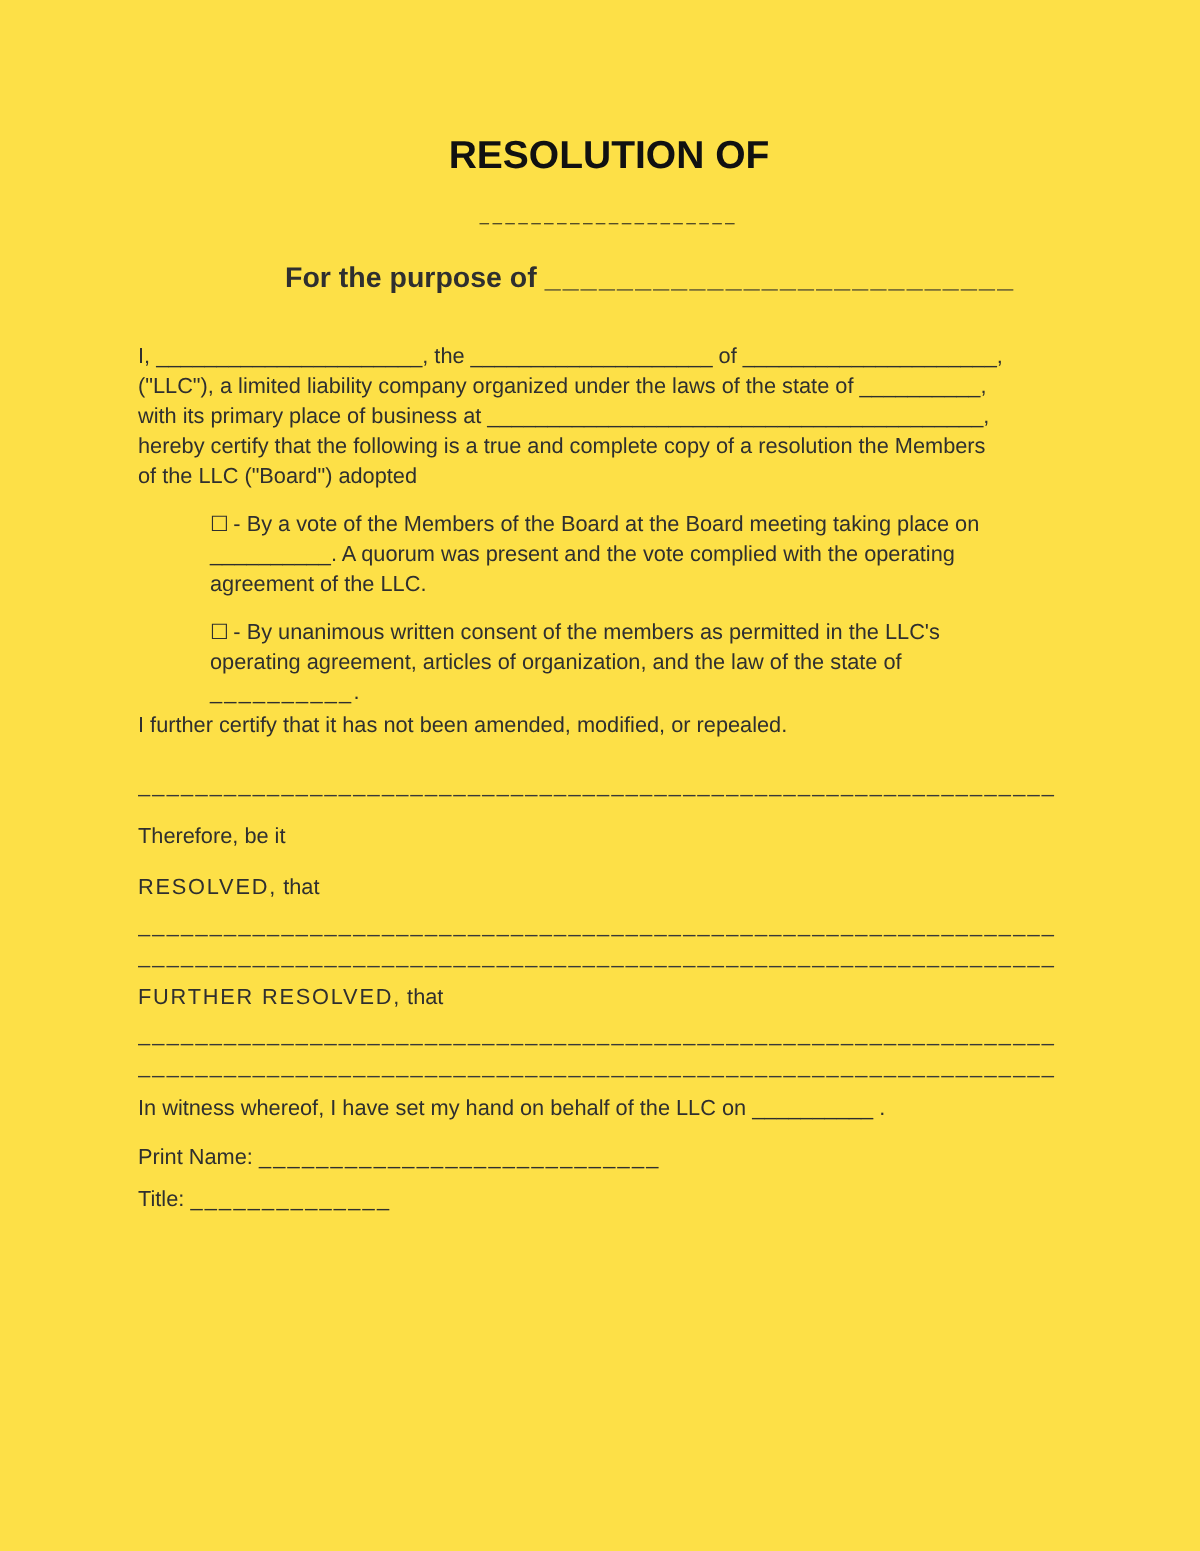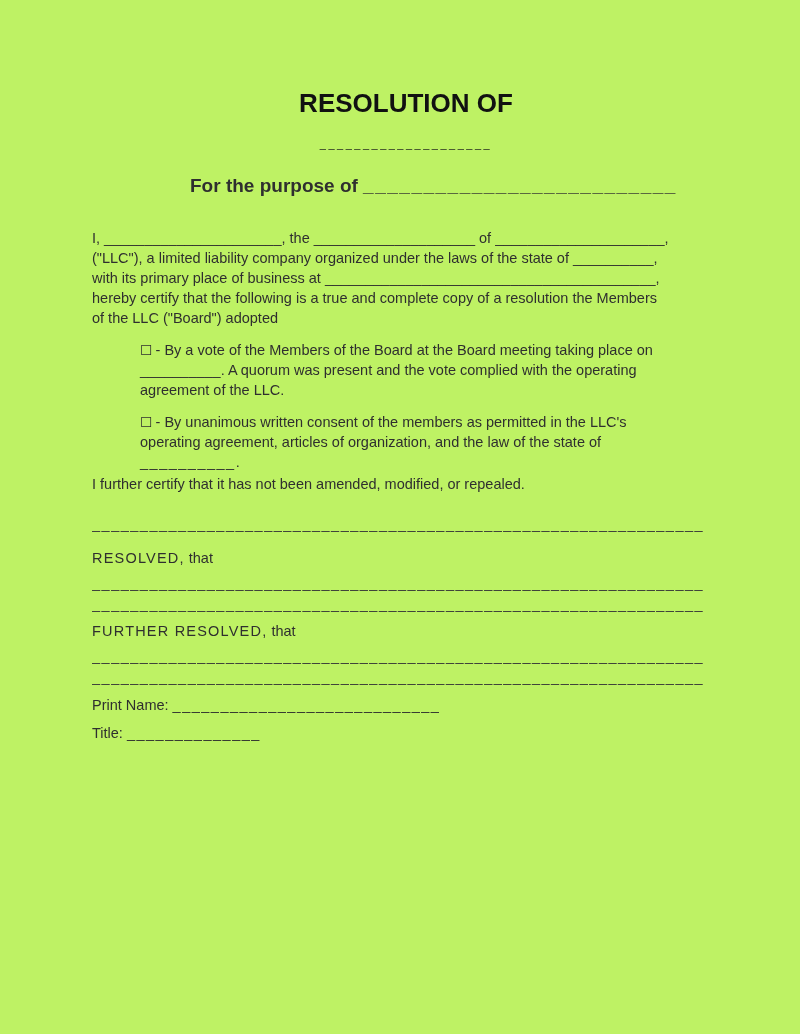--- a/index.html
+++ b/index.html
@@ -1,19 +1,19 @@
 <!DOCTYPE html>
 <html><head>
 <meta charset="utf-8">
 <style>
   html,body{margin:0;padding:0;background:#ffffff;}
   .page{
     position:relative;
     width:800px;height:1034px;
-    background:#bef264;
+    background:#fde047;
     font-family:"Liberation Sans","DejaVu Sans",sans-serif;
     color:#2f2f2f;
     font-size:14.5px;
     line-height:20px;
     box-sizing:border-box;
     padding:90px 80px 0 92px;
     overflow:hidden;
   }
   .center{text-align:center;}
   .doc-title{
@@ -104,34 +104,36 @@
   <div class="para option option-consent">
     <div class="line"><span class="cb">☐</span><span>- By unanimous written consent of the members as permitted in the LLC's</span></div>
     <div class="line">operating agreement, articles of organization, and the law of the state of</div>
     <div class="line blank-dash">__________.</div>
   </div>
 
   <div class="line certify">I further certify that it has not been amended, modified, or repealed.</div>
 
   <div class="sep-row sep-single">________________________________________________________________</div>
 
+  <div class="line therefore">Therefore, be it</div>
 
   <div class="line resolved"><span class="keyword">RESOLVED,</span><span> that</span></div>
 
   <div class="sep-group">
     <div class="sep-row">________________________________________________________________</div>
     <div class="sep-row">________________________________________________________________</div>
   </div>
 
   <div class="line further"><span class="keyword">FURTHER RESOLVED,</span><span> that</span></div>
 
   <div class="sep-group2">
     <div class="sep-row">________________________________________________________________</div>
     <div class="sep-row">________________________________________________________________</div>
   </div>
 
+  <div class="line witness">In witness whereof, I have set my hand on behalf of the LLC on __________ .</div>
 
 
   <div class="sig-row sig-print"><span>Print Name: </span><span class="blank-dash">____________________________</span></div>
 
   <div class="sig-row"><span>Title: </span><span class="blank-dash">______________</span></div>
 
 </div>
 
 </body></html>

